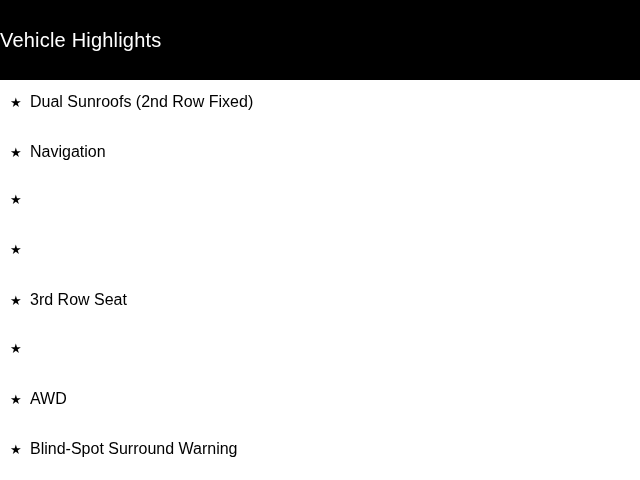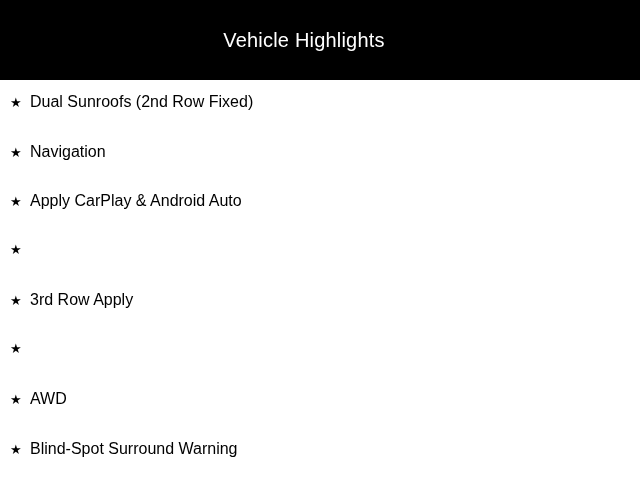--- a/index.html
+++ b/index.html
@@ -18,21 +18,21 @@
     width: 640px;
     height: 480px;
     box-sizing: border-box;
   }
   .header-bar {
     width: 640px;
     height: 80px;
     background: #000000;
     display: flex;
     align-items: center;
-    justify-content: center;
+    justify-content: flex-start;
     box-sizing: border-box;
     padding-right: 32px;
   }
   .header-title {
     color: #ffffff;
     font-size: 20px;
     font-weight: normal;
     letter-spacing: 0.2px;
     line-height: 1;
   }
@@ -77,28 +77,27 @@
     <li class="highlight-item">
       <span class="bullet-star">★</span>
       <span class="item-label">Dual Sunroofs (2nd Row Fixed)</span>
     </li>
     <li class="highlight-item">
       <span class="bullet-star">★</span>
       <span class="item-label">Navigation</span>
     </li>
     <li class="highlight-item">
       <span class="bullet-star">★</span>
-      <span class="item-label">Apply CarPlay &amp; Android Auto</span>
     </li>
     <li class="highlight-item">
       <span class="bullet-star">★</span>
     </li>
     <li class="highlight-item">
       <span class="bullet-star">★</span>
-      <span class="item-label">3rd Row Apply</span>
+      <span class="item-label">3rd Row Seat</span>
     </li>
     <li class="highlight-item">
       <span class="bullet-star">★</span>
     </li>
     <li class="highlight-item">
       <span class="bullet-star">★</span>
       <span class="item-label">AWD</span>
     </li>
     <li class="highlight-item">
       <span class="bullet-star">★</span>

